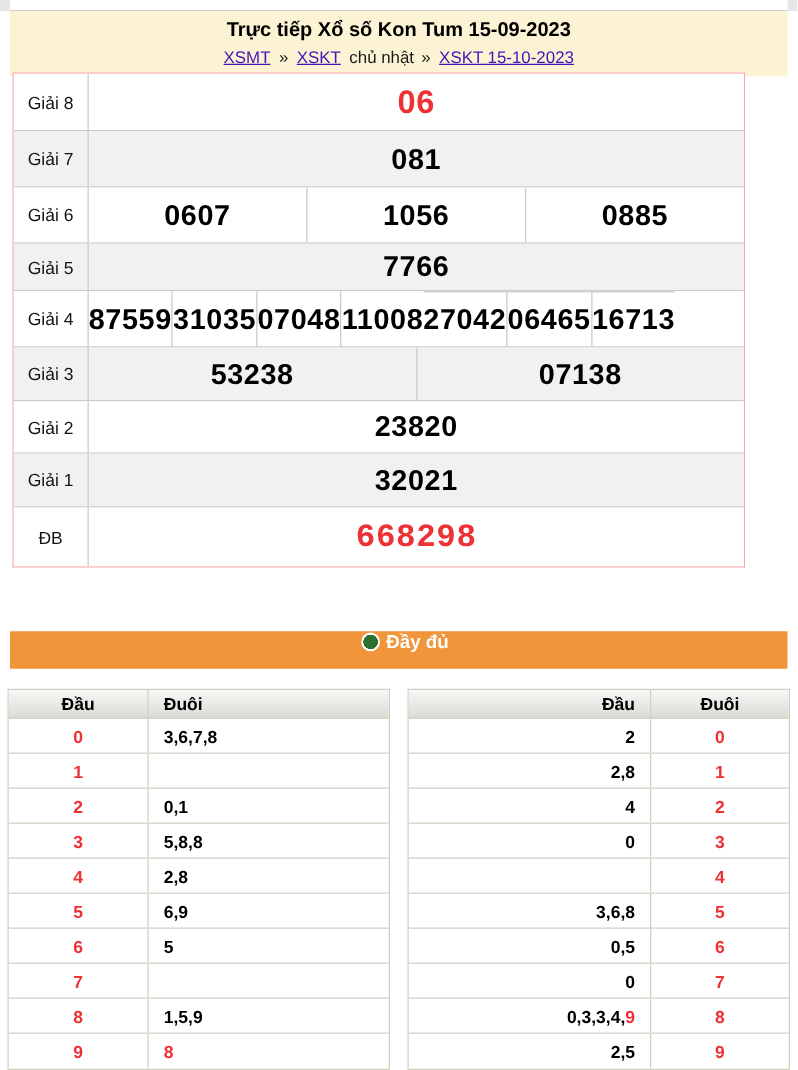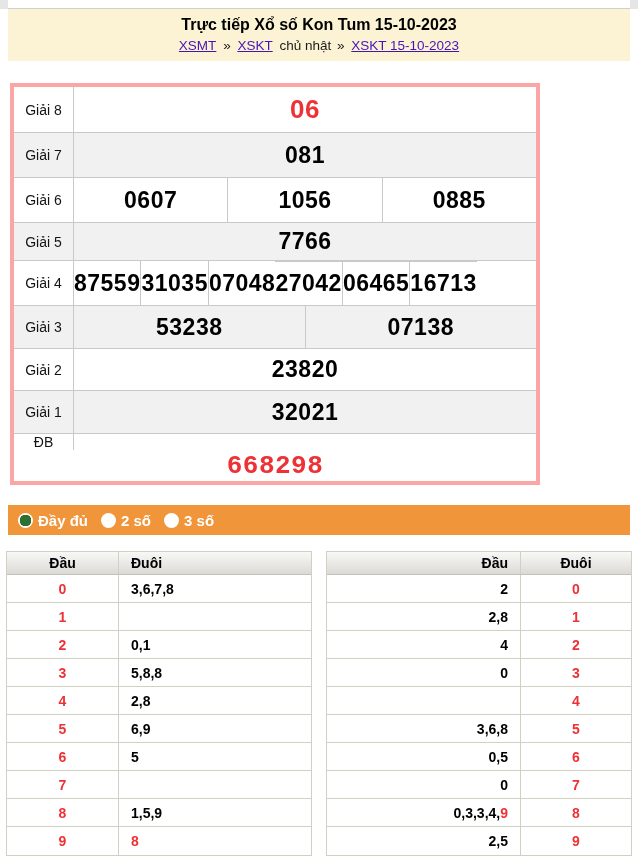--- a/index.html
+++ b/index.html
@@ -20,25 +20,25 @@
     position:absolute;left:8px;top:9px;width:622px;height:52px;
     background:#fbf3d3;text-align:center;padding-top:6px;
   }
   .ytitle{font-size:16px;font-weight:bold;color:#000;line-height:20px;}
   .ycrumb{font-size:13.5px;color:#1a1a1a;margin-top:2px;line-height:18px;}
   .ycrumb a{color:#4613b8;text-decoration:underline;cursor:pointer;margin:0 2px;}
   .ycrumb .sep,.ycrumb .mid{margin:0 1px;}
 
   
   .ptable{
-    position:absolute;left:10px;top:83px;width:530px;
-    border:4px solid #fca5a5;background:#fff;
+    position:absolute;left:10px;top:58px;width:586px;
+    border:1px solid #fca5a5;background:#fff;
   }
   .prow{display:flex;border-bottom:1px solid #c9c9c9;background:#ffffff;}
-  .prow:last-child{border-bottom:none;flex-direction:column;}
+  .prow:last-child{border-bottom:none;}
   .prow.alt{background:#f1f1f1;}
   .plabel{
     width:60px;flex:none;display:flex;align-items:center;justify-content:center;
     border-right:1px solid #c9c9c9;font-size:14px;color:#141414;
   }
   .pcells{flex:1;display:flex;}
   .pcol{flex:1;display:flex;flex-direction:row;}
   .psub{display:flex;height:44px;}
   .psub + .psub{border-top:1px solid #c9c9c9;}
   .pcell{
@@ -47,21 +47,21 @@
   }
   .pcell + .pcell{border-left:1px solid #c9c9c9;}
   .red{color:#ee3135;}
   .pcell.g8{font-size:26px;}
   .pcell.db{font-size:26px;font-family:Liberation Mono, monospace;}
 
   
   .fbar{
     position:absolute;left:8px;top:505px;width:622px;height:30px;
     background:#f0953a;display:flex;align-items:center;
-    padding-left:10px;gap:13px;
+    padding-left:10px;gap:13px;flex-direction:column;
   }
   .fopt{display:flex;align-items:center;gap:5px;cursor:pointer;}
   .fopt .flabel{color:#ffffff;font-weight:bold;font-size:15px;}
   .radio{
     width:15px;height:15px;border-radius:50%;background:#ffffff;flex:none;
   }
   .radio.sel{background:radial-gradient(circle,#2d7030 0 54%,#ffffff 56%);}
 
   
   .ht{
@@ -84,21 +84,21 @@
   .digit{color:#ee3135;font-weight:bold;}
 </style>
 </head>
 <body>
 
 <div class="top-strip">
   <div class="top-strip-inner"></div>
 </div>
 
 <div class="yhead">
-  <div class="ytitle">Trực tiếp Xổ số Kon Tum 15-10-2023</div>
+  <div class="ytitle">Trực tiếp Xổ số Kon Tum 15-09-2023</div>
   <div class="ycrumb">
     <a>XSMT</a>
     <span class="sep">»</span>
     <a>XSKT</a>
     <span class="mid">chủ nhật</span>
     <span class="sep">»</span>
     <a>XSKT 15-10-2023</a>
   </div>
 </div>
 
@@ -134,20 +134,21 @@
     </div>
   </div>
 
   <div class="prow">
     <div class="plabel">Giải 4</div>
     <div class="pcol">
       <div class="psub">
         <div class="pcell">87559</div>
         <div class="pcell">31035</div>
         <div class="pcell">07048</div>
+        <div class="pcell">11008</div>
       </div>
       <div class="psub">
         <div class="pcell">27042</div>
         <div class="pcell">06465</div>
         <div class="pcell">16713</div>
       </div>
     </div>
   </div>
 
   <div class="prow alt" style="height:43px">

